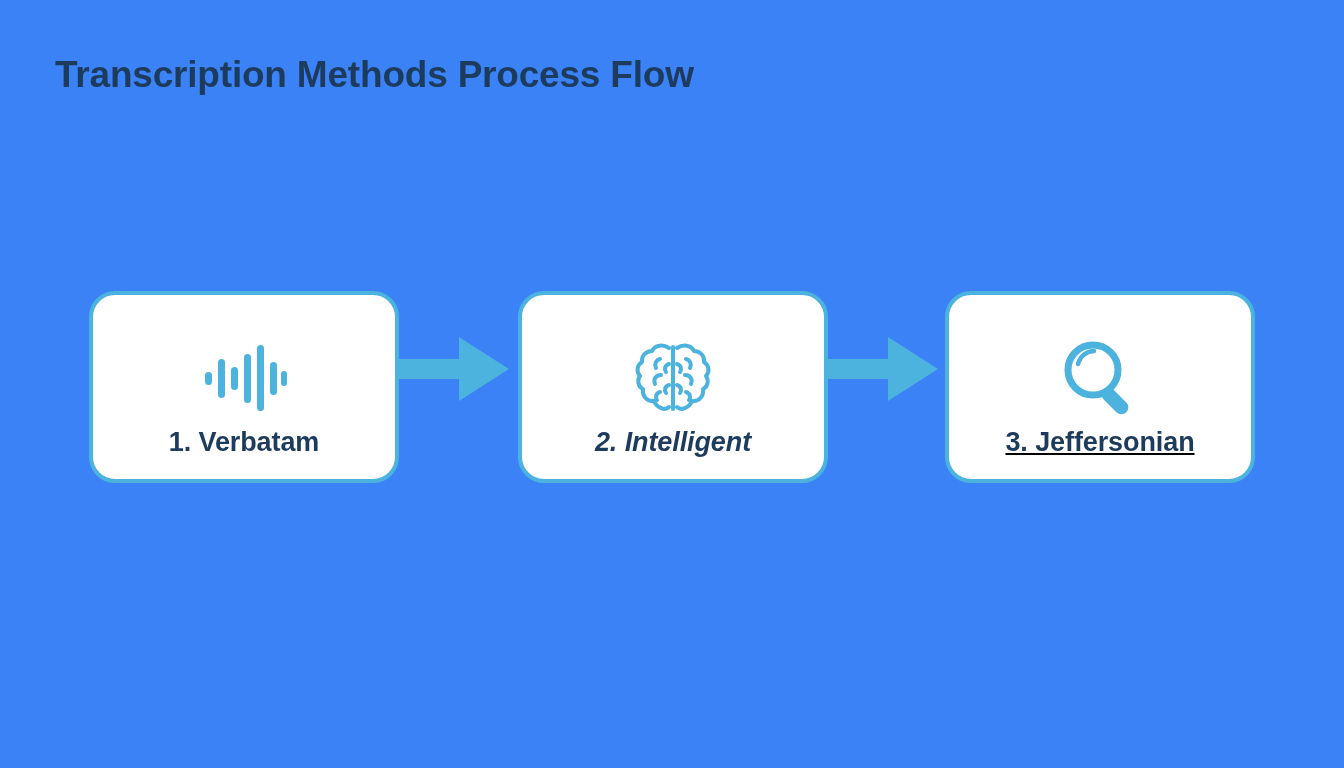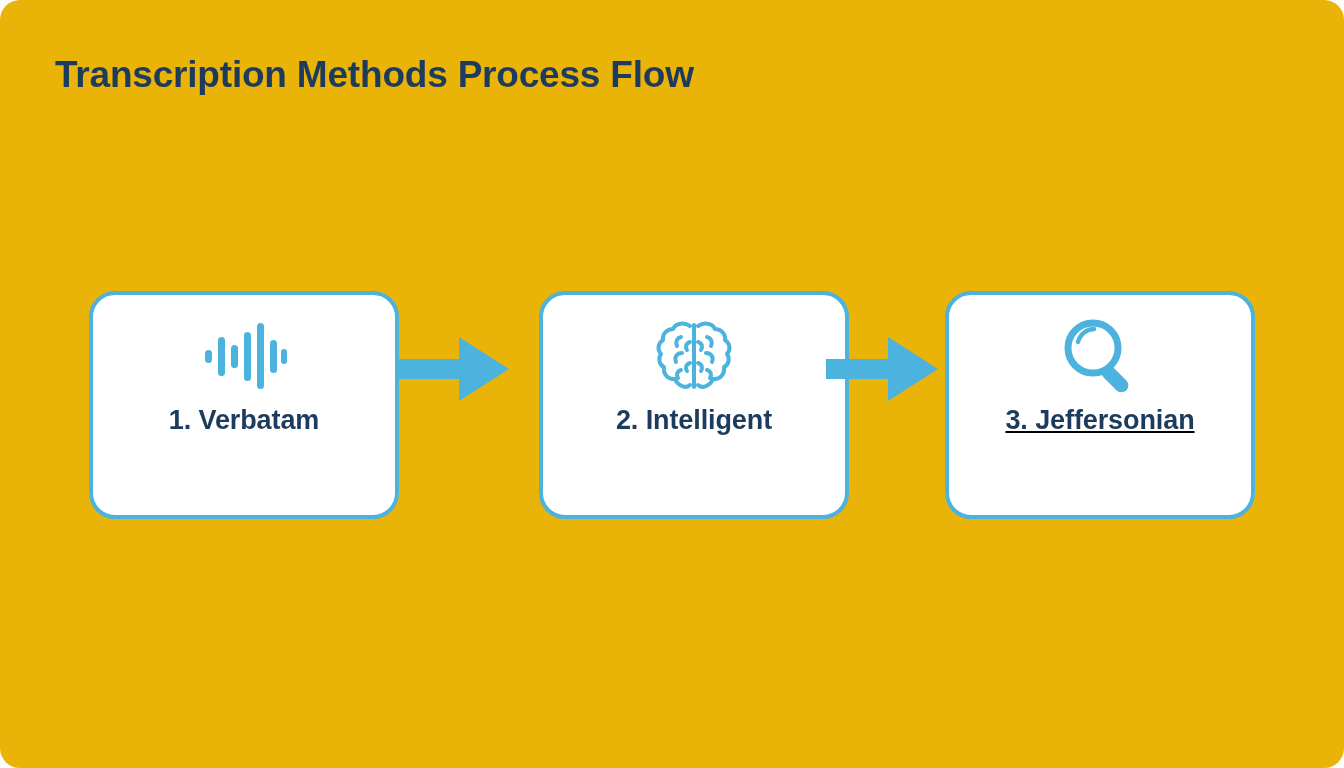--- a/index.html
+++ b/index.html
@@ -13,22 +13,21 @@
     background: #fdfdfe;
     font-family: "Liberation Sans", sans-serif;
     overflow: hidden;
     position: relative;
   }
 
   #canvas {
     position: relative;
     width: 1344px;
     height: 768px;
-    background: #eab308;
-    border-radius: 20px;
+    background: #3b82f6;
   }
 
   
   .page-title {
     position: absolute;
     left: 55px;
     top: 55px;
     font-size: 37px;
     font-weight: bold;
     color: #1d3b5c;
@@ -44,32 +43,32 @@
     top: 291px;
     width: 1344px;
     height: 192px;
   }
 
   
   .step-box {
     position: absolute;
     top: 0;
     width: 310px;
-    height: 228px;
+    height: 192px;
     box-sizing: border-box;
     border: 4px solid #4bb3dd;
     border-radius: 26px;
     background: #ffffff;
     display: flex;
     flex-direction: column;
     align-items: center;
-    justify-content: flex-start;
+    justify-content: center;
   }
   .step-box.b1 { left: 89px; }
-  .step-box.b2 { left: 539px; }
+  .step-box.b2 { left: 518px; font-style: italic; }
   .step-box.b3 { left: 945px; text-decoration: underline; }
 
   .step-icon {
     margin-top: 24px;
     height: 74px;
     width: 92px;
     display: flex;
     align-items: center;
     justify-content: center;
   }

